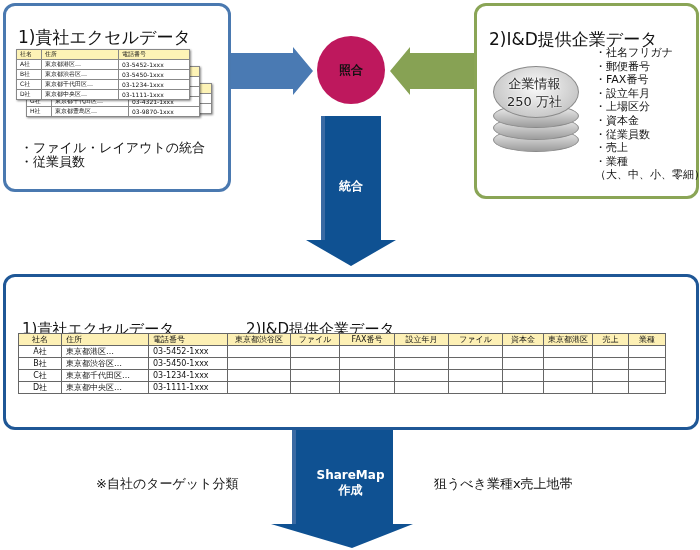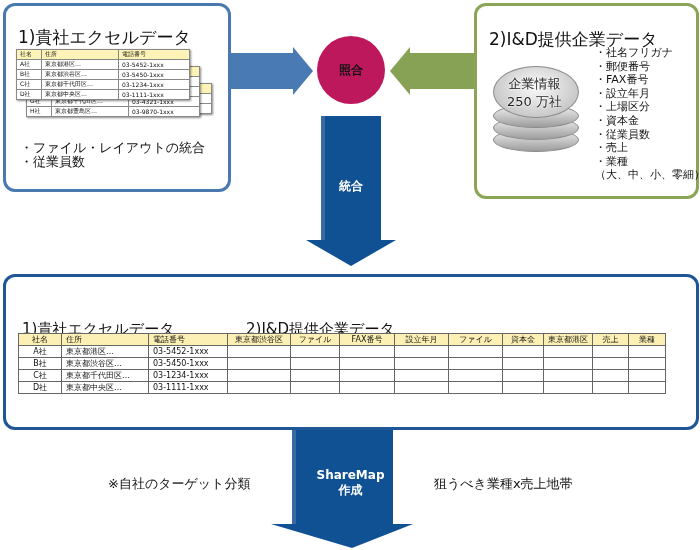--- a/index.html
+++ b/index.html
@@ -232,14 +232,14 @@
         <td></td>
   </tr>
 </tbody>
   </table>
 
 <div class="abs" style="left:300px;top:468px;width:101px;text-align:center;color:#fff;font-weight:bold;font-size:12px;line-height:15px;">
   <div>ShareMap</div>
   <div>作成</div>
 </div>
 
-<div class="abs" style="left:108px;top:475px;font-size:13px;white-space:nowrap;">※自社のターゲット分類</div>
+<div class="abs" style="left:96px;top:475px;font-size:13px;white-space:nowrap;">※自社のターゲット分類</div>
 <div class="abs" style="left:434px;top:475px;font-size:13px;white-space:nowrap;">狙うべき業種x売上地帯</div>
 
 </body></html>

